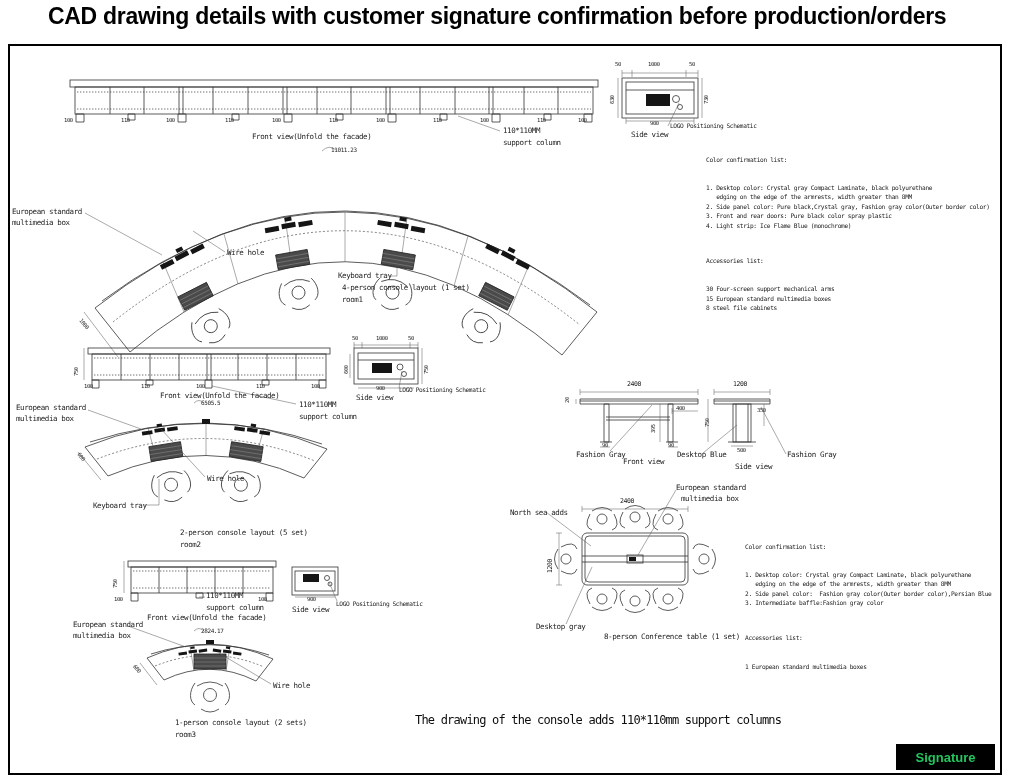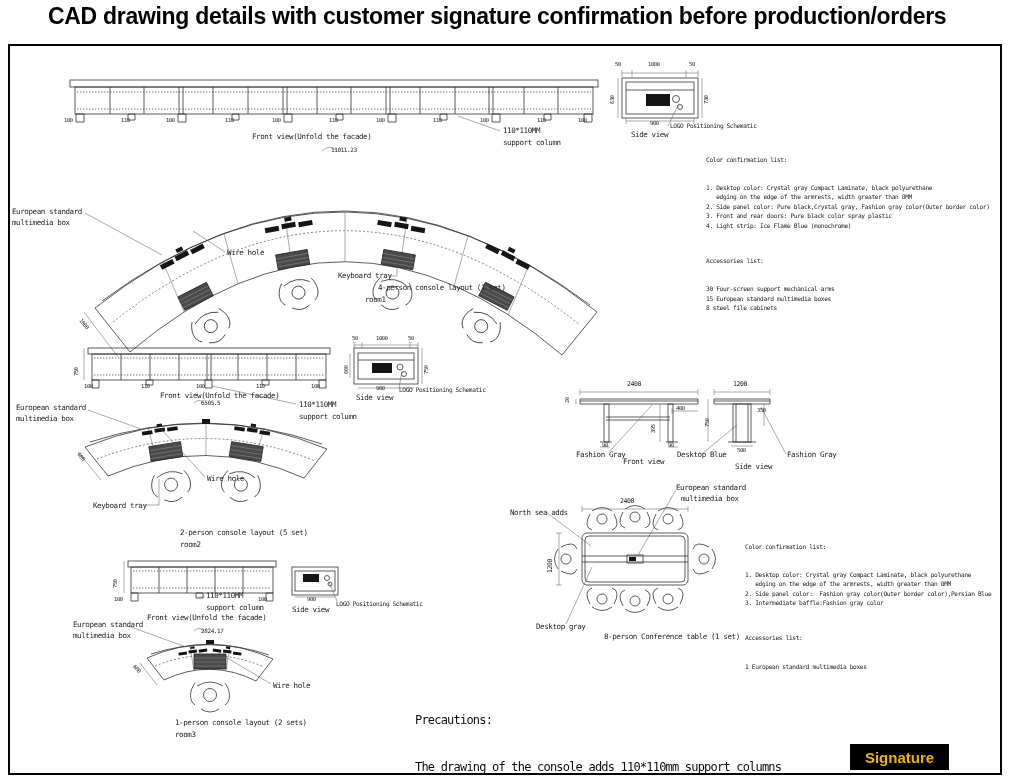--- a/index.html
+++ b/index.html
@@ -16,22 +16,22 @@
   #cad-svg .dash{stroke-dasharray:2 2;stroke-width:.6;}
   #cad-svg .dot{stroke-dasharray:1.4 1.6;stroke-width:.7;}
   #cad-svg .thin{stroke:#555;stroke-width:.5;}
   .lbl{position:absolute;font-size:7.5px;letter-spacing:-0.4px;line-height:1;
        white-space:pre;color:#222;transform-origin:0 0;}
   .cl{position:absolute;font-size:6.2px;letter-spacing:-0.35px;line-height:9.4px;
       white-space:pre;color:#222;}
   .cl .acc-title{margin-top:7px;}
   .prec{position:absolute;left:415px;top:682px;font-size:12px;letter-spacing:-0.8px;
         line-height:15.5px;color:#0d0d0d;white-space:pre;font-weight:500;}
-  .sig{position:absolute;left:850px;top:744px;width:99px;height:26px;background:#000;
-       color:#eab308;font-family:"Liberation Sans",sans-serif;font-weight:bold;font-size:15px;
+  .sig{position:absolute;left:896px;top:744px;width:99px;height:26px;background:#000;
+       color:#22c55e;font-family:"Liberation Sans",sans-serif;font-weight:bold;font-size:13px;
        display:flex;align-items:center;justify-content:center;cursor:pointer;}
 </style>
 </head>
 <body>
 
 <div id="root">
   <div class="title">CAD drawing details with customer signature confirmation before production/orders</div>
   <div class="frame"></div>
 
   <svg id="cad-svg" width="1012" height="780">
@@ -228,22 +228,22 @@
       <span class="lbl" style="left: 689px; top: 62px; font-size: 5.5px;">50</span>
       <span class="lbl" style="left: 610px; top: 104px; font-size: 5.5px; transform: rotate(-90deg);">630</span>
       <span class="lbl" style="left: 704px; top: 104px; font-size: 5.5px; transform: rotate(-90deg);">730</span>
       <span class="lbl" style="left: 650px; top: 121px; font-size: 5.5px;">900</span>
       <span class="lbl" style="left: 331px; top: 147px; font-size: 6px;">11011.23</span>
       <span class="lbl" style="left: 82px; top: 318px; font-size: 5.5px; transform: rotate(51deg);">1000</span>
       <span class="lbl" style="left: 12px; top: 208px;">European standard</span>
       <span class="lbl" style="left: 12px; top: 219px;">multimedia box</span>
       <span class="lbl" style="left: 227px; top: 249px;">Wire hole</span>
       <span class="lbl" style="left: 338px; top: 272px;">Keyboard tray</span>
-      <span class="lbl" style="left: 342px; top: 284px; margin-left: 36px;">4-person console layout (1 set)</span>
-      <span class="lbl" style="left: 342px; top: 296px; margin-left: 23px;">room1</span>
+      <span class="lbl" style="left: 342px; top: 284px;">4-person console layout (1 set)</span>
+      <span class="lbl" style="left: 342px; top: 296px;">room1</span>
       <span class="lbl" style="left: 74px; top: 376px; font-size: 5.5px; transform: rotate(-90deg);">750</span>
       <span class="lbl" style="left: 84px; top: 384px; font-size: 5.5px;">100</span>
       <span class="lbl" style="left: 141px; top: 384px; font-size: 5.5px;">110</span>
       <span class="lbl" style="left: 196px; top: 384px; font-size: 5.5px;">100</span>
       <span class="lbl" style="left: 256px; top: 384px; font-size: 5.5px;">110</span>
       <span class="lbl" style="left: 311px; top: 384px; font-size: 5.5px;">100</span>
       <span class="lbl" style="left: 160px; top: 392px;">Front view(Unfold the facade)</span>
       <span class="lbl" style="left: 299px; top: 401px;">110*110MM</span>
       <span class="lbl" style="left: 299px; top: 413px;">support column</span>
       <span class="lbl" style="left: 352px; top: 336px; font-size: 5.5px;">50</span>
@@ -310,19 +310,18 @@
   </div>
 
   <div class="cl" id="cl2" style="left:745px;top:523px;width:260px">
     <div>Color confirmation list:</div>
     <div id="cl2-items"><div>1. Desktop color: Crystal gray Compact Laminate, black polyurethane</div><div>   edging on the edge of the armrests, width greater than 8MM</div><div>2. Side panel color:  Fashion gray color(Outer border color),Persian Blue</div><div>3. Intermediate baffle:Fashion gray color</div></div>
     <div class="acc-title">Accessories list:</div>
     <div id="cl2-acc"><div>1 European standard multimedia boxes</div></div>
   </div>
 
   <div class="prec">
-    <div>Precautions:</div>
     <div>The drawing of the console adds 110*110mm support columns</div>
     
   </div>
 
   <div class="sig">Signature</div>
 </div>
 
 </body></html>

